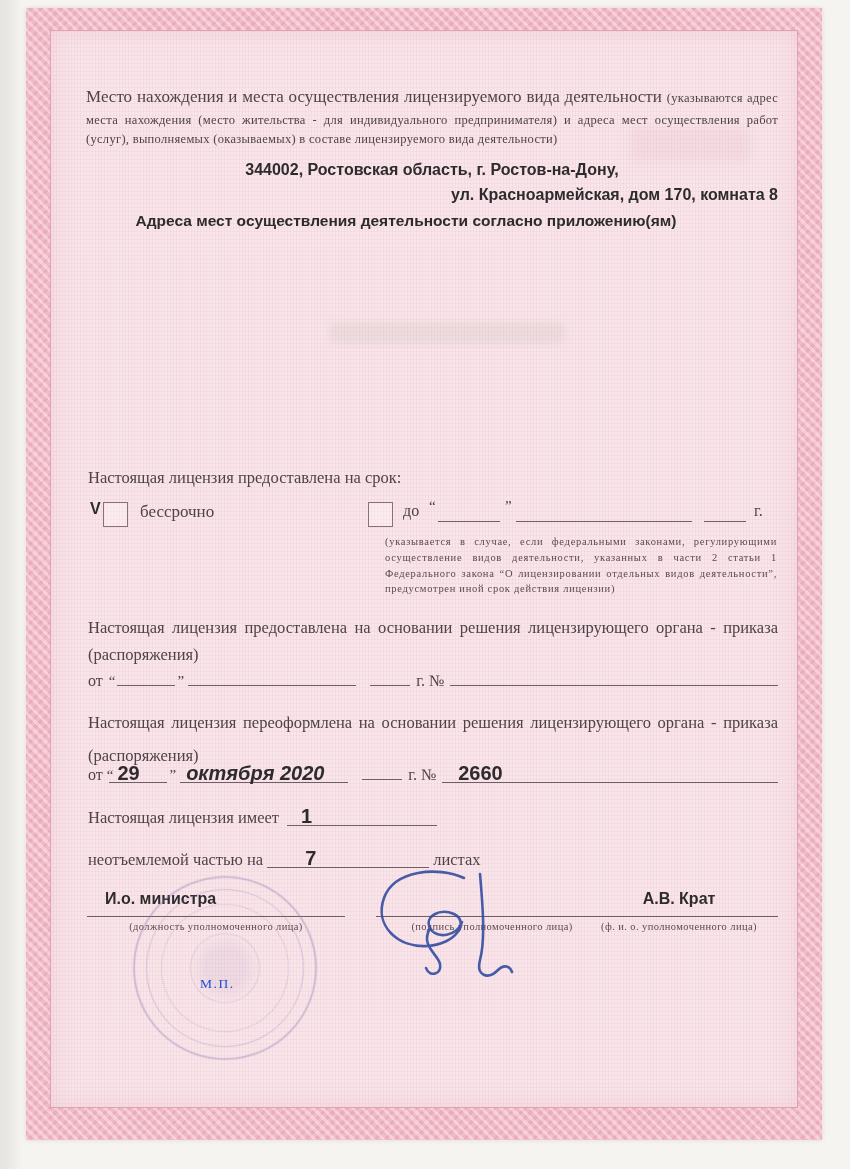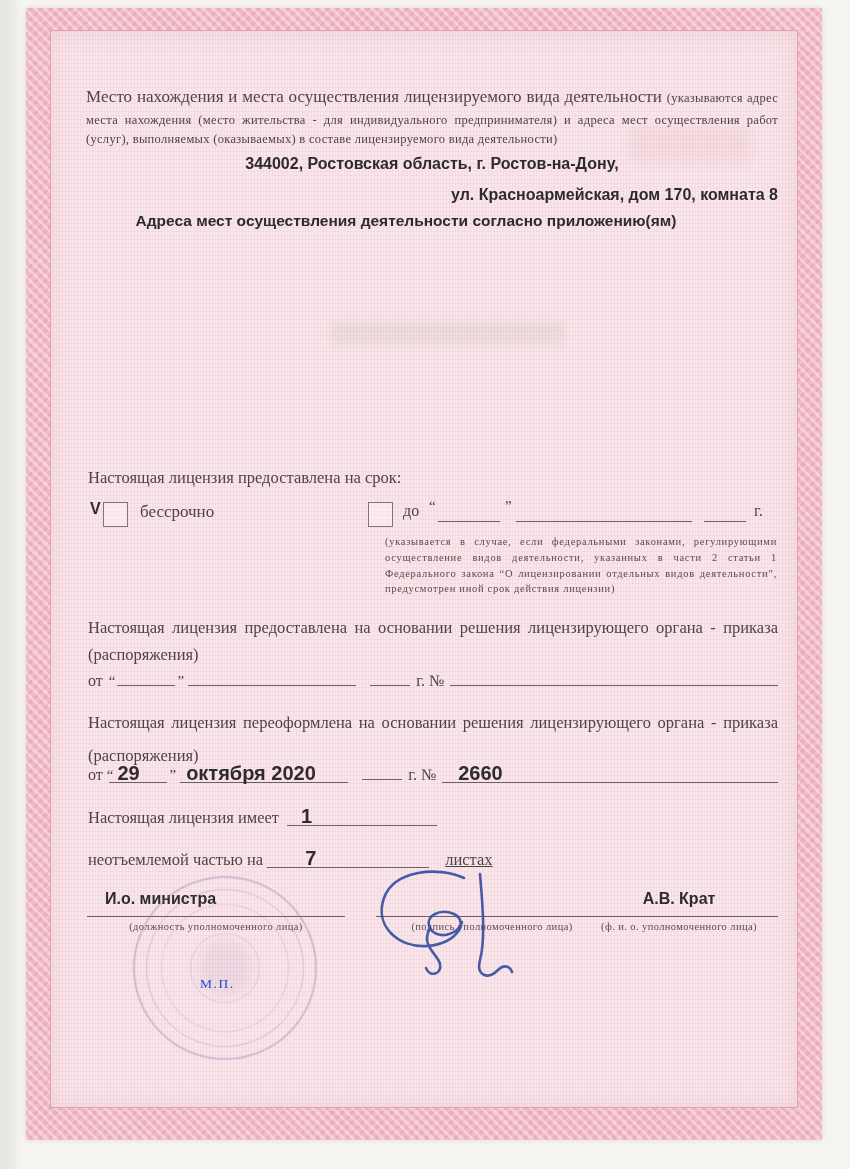--- a/index.html
+++ b/index.html
@@ -73,21 +73,21 @@
   <div class="field"></div>
 </div>
 
 <div class="smudge"></div>
 <div class="smudge2"></div>
 
 <div class="abs serif just" style="left:86px;top:84px;width:692px;font-size:13px;line-height:1.5;">
   <span style="font-size:17px;">Место нахождения и места осуществления лицензируемого вида деятельности </span><span style="font-size:12.5px;letter-spacing:.3px;">(указываются адрес места нахождения (место жительства - для индивидуального предпринимателя) и адреса мест осуществления работ (услуг), выполняемых (оказываемых) в составе лицензируемого вида деятельности)</span>
 </div>
 
-<div class="abs sansb" style="left:86px;top:155px;width:692px;text-align:center;font-size:16px;">344002, Ростовская область, г. Ростов-на-Дону,</div>
+<div class="abs sansb" style="left:86px;top:161px;width:692px;text-align:center;font-size:16px;">344002, Ростовская область, г. Ростов-на-Дону,</div>
 <div class="abs sansb" style="left:86px;top:186px;width:692px;text-align:right;font-size:16px;">ул. Красноармейская, дом 170, комната 8</div>
 <div class="abs sansb" style="left:60px;top:212px;width:692px;text-align:center;font-size:15.5px;">Адреса мест осуществления деятельности согласно приложению(ям)</div>
 
 <div class="abs serif" style="left:88px;top:468px;font-size:16.5px;">Настоящая лицензия предоставлена на срок:</div>
 
 <div class="abs" style="left:88px;top:500px;width:690px;height:30px;">
   <span class="abs sansb" style="left:2px;top:0;font-size:16px;color:#2b2a30;">V</span>
   <span class="cbx abs" style="left:15px;top:2px;"></span>
   <span class="abs serif" style="left:52px;top:2px;font-size:17px;">бессрочно</span>
   <span class="cbx abs" style="left:280px;top:2px;"></span>
@@ -115,35 +115,35 @@
   <span class="ul" style="flex:1;margin-left:6px;"></span>
 </div>
 
 <div class="abs serif just" style="left:88px;top:706px;width:690px;font-size:16.5px;line-height:2.0;">Настоящая лицензия переоформлена на основании решения лицензирующего органа - приказа (распоряжения)</div>
 
 <div class="row abs" style="left:88px;top:762px;width:690px;font-size:16px;">
   <span class="serif">от</span>
   <span class="quote" style="margin-left:4px;">“</span>
   <span class="ul" style="width:58px;margin-left:-4px;"><span class="fill" style="padding-left:8px;">29</span></span>
   <span class="quote" style="margin-left:2px;">”</span>
-  <span class="ul" style="width:168px;margin-left:4px;"><span class="fill" style="padding-left:6px;">октября 2020</span></span>
+  <span class="ul" style="width:168px;margin-left:4px;"><span class="fill" style="padding-left:6px;font-style:italic;">октября 2020</span></span>
   <span class="ul" style="width:40px;margin-left:14px;"></span>
   <span class="serif" style="margin-left:6px;">г. №</span>
   <span class="ul" style="flex:1;margin-left:6px;"><span class="fill" style="padding-left:16px;">2660</span></span>
 </div>
 
 <div class="row abs" style="left:88px;top:808px;width:690px;font-size:16.5px;">
   <span class="serif">Настоящая лицензия имеет</span>
   <span class="ul" style="width:150px;margin-left:8px;"><span class="fill" style="padding-left:14px;">1</span></span>
 </div>
 
 <div class="row abs" style="left:88px;top:850px;width:690px;font-size:16.5px;">
   <span class="serif">неотъемлемой частью на</span>
   <span class="ul" style="width:162px;margin-left:4px;"><span class="fill" style="padding-left:38px;">7</span></span>
-  <span class="serif" style="margin-left:16px;text-decoration:underline;">листах</span>
+  <span class="serif" style="margin-left:4px;">листах</span>
 </div>
 
 <div class="abs" style="left:87px;top:890px;width:691px;height:56px;">
 
   <div class="abs sansb" style="left:18px;top:0;font-size:16px;">И.о. министра</div>
   <div class="abs" style="left:0;top:26px;width:258px;border-bottom:1px solid #6e5f63;"></div>
   <div class="abs cap serif" style="left:0;top:31px;width:258px;">(должность уполномоченного лица)</div>
 
   <div class="abs" style="left:289px;top:26px;width:232px;border-bottom:1px solid #6e5f63;"></div>
   <div class="abs cap serif" style="left:289px;top:31px;width:232px;">(подпись уполномоченного лица)</div>

